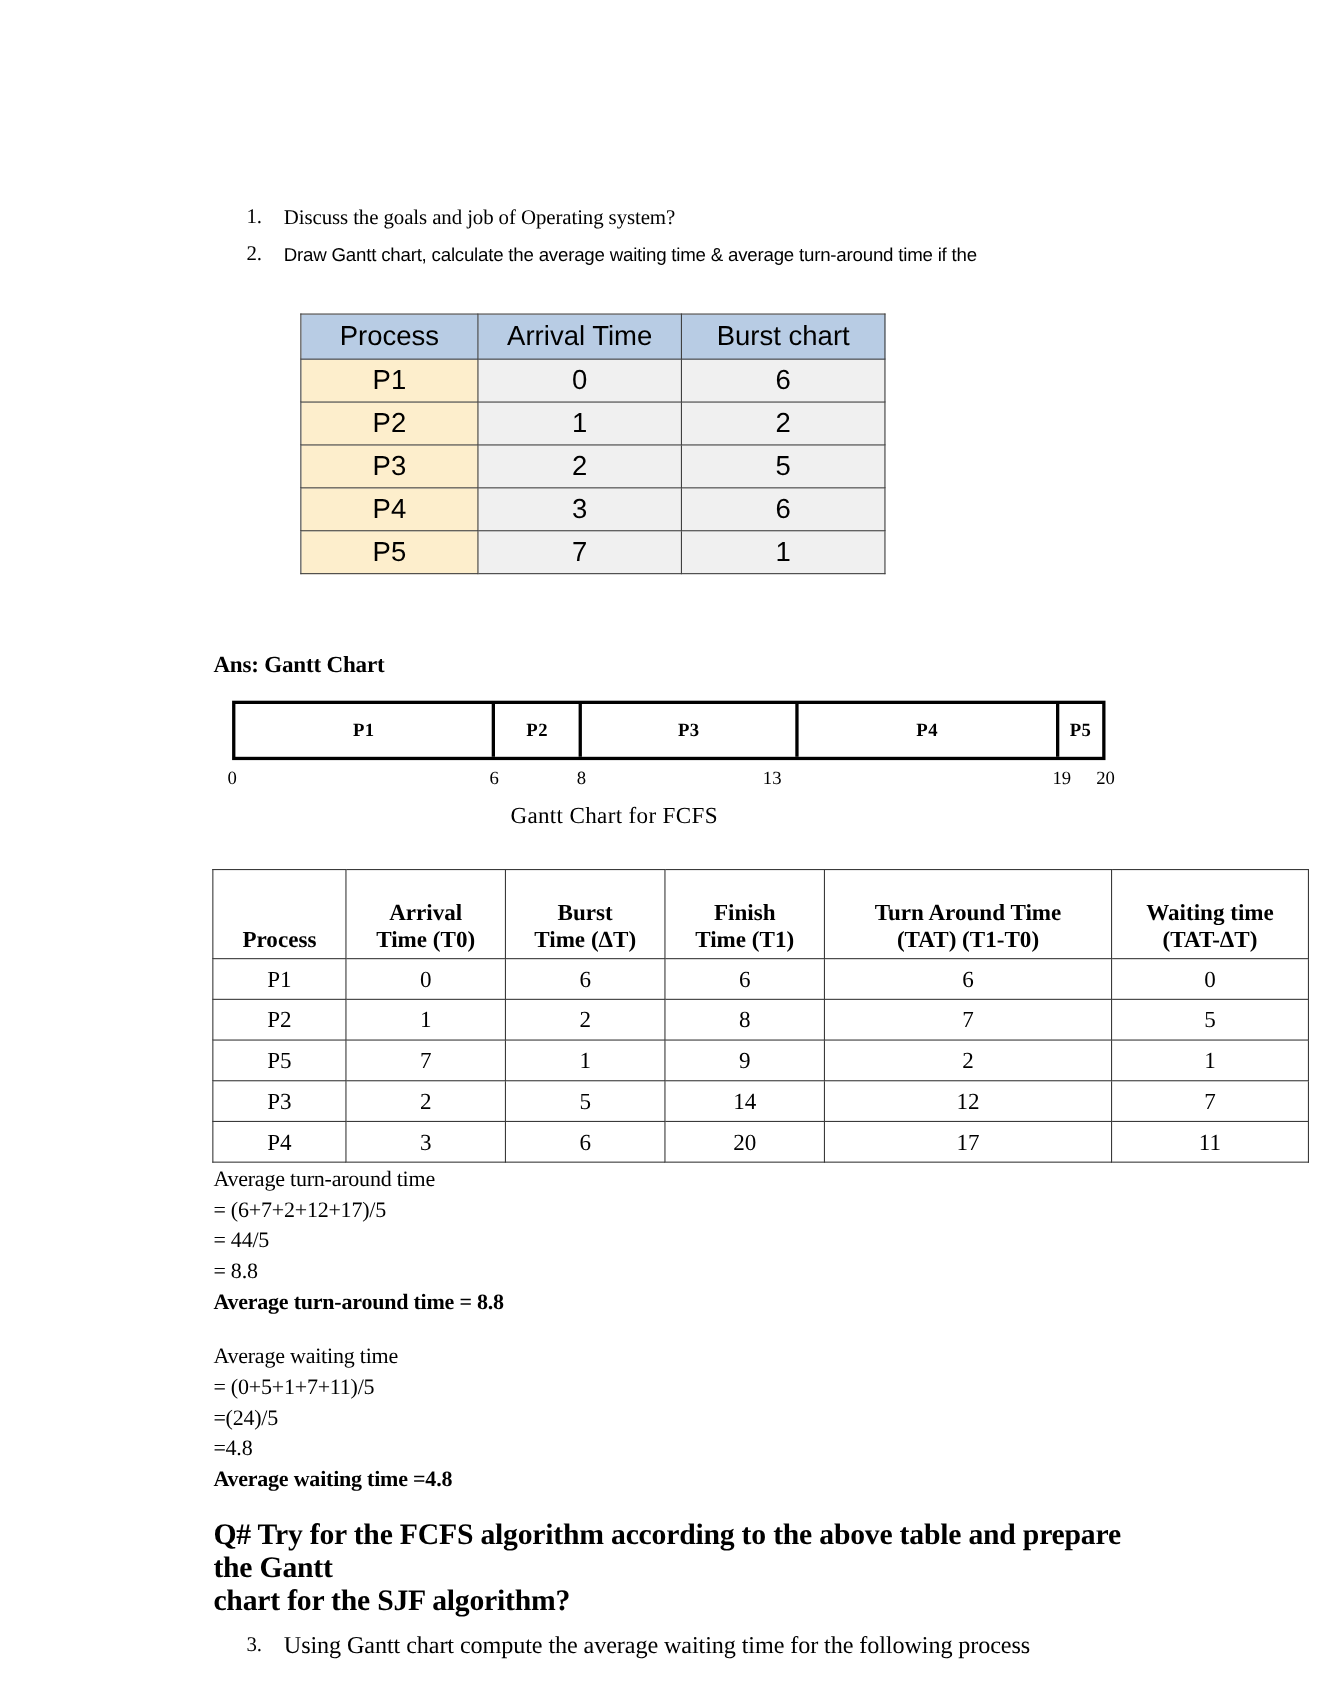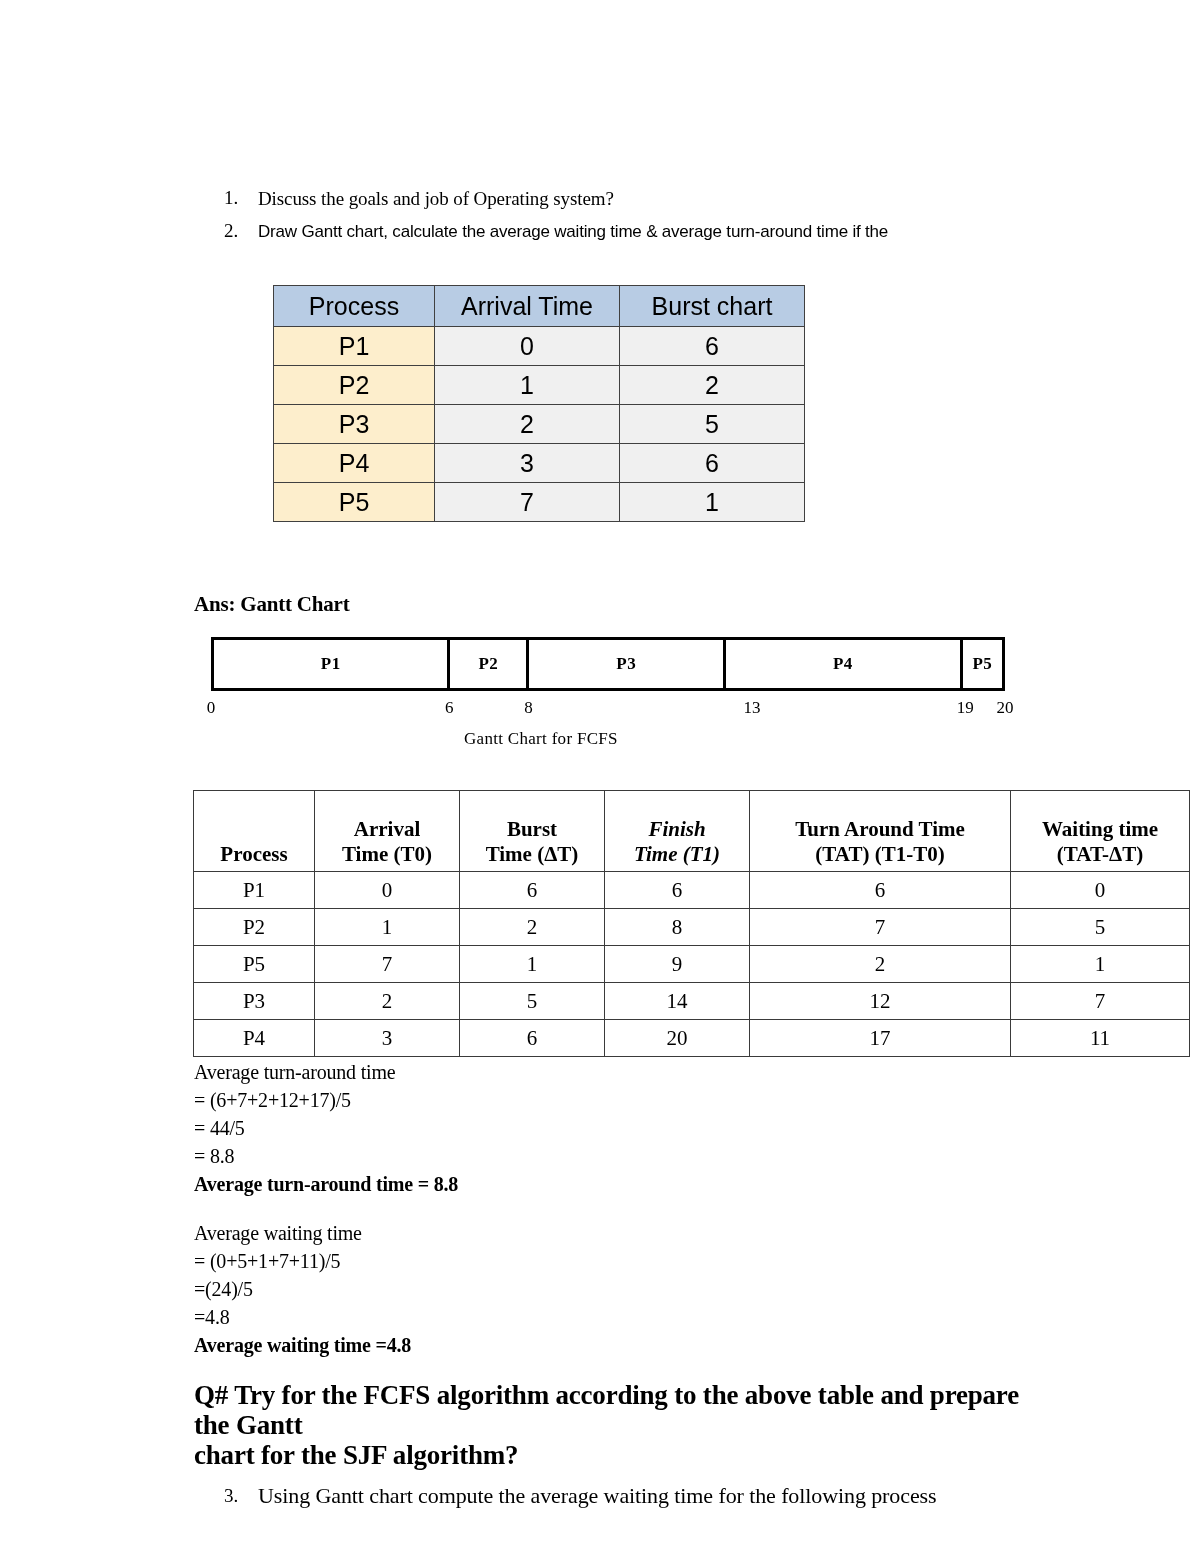--- a/index.html
+++ b/index.html
@@ -123,21 +123,21 @@
     position: absolute;
     top: 0;
     font-size: 17px;
     transform: translateX(-50%);
     white-space: nowrap;
   }
   .gantt-caption {
     position: absolute;
     left: 464px;
     top: 729px;
-    font-size: 17px;
+    font-size: 21px;
     letter-spacing: 0.3px;
   }
 
   
   .t2-wrap {
     position: absolute;
     left: 193px;
     top: 790px;
   }
   table.t2 {
@@ -158,21 +158,21 @@
   }
   table.t2 th .l1 { display: block; }
   table.t2 th .l2 { display: block; }
   table.t2 td {
     height: 36px;
     font-weight: normal;
   }
   th.c-process { width: 112px; }
   th.c-arrival { width: 136px; }
   th.c-burst   { width: 136px; }
-  th.c-finish  { width: 136px; font-style: italic; }
+  th.c-finish  { width: 136px; }
   th.c-tat     { width: 252px; }
   th.c-wait    { width: 170px; }
 
   
   .calc {
     position: absolute;
     left: 194px;
     font-size: 20px;
     line-height: 28px;
     letter-spacing: -0.2px;
@@ -276,21 +276,21 @@
       <span>P4</span>
     </div>
     <div class="seg" style="flex: 0 0 5%;">
       <span>P5</span>
     </div>
   </div>
 <div class="gantt-axis" id="gantt-axis">
     <div class="tick" style="left: 0px;">0</div>
     <div class="tick" style="left: 238.2px;">6</div>
     <div class="tick" style="left: 317.6px;">8</div>
-    <div class="tick" style="left: 541px;">13</div>
+    <div class="tick" style="left: 491px;">13</div>
     <div class="tick" style="left: 754.3px;">19</div>
     <div class="tick" style="left: 794px;">20</div>
   </div>
 <div class="gantt-caption">Gantt Chart for FCFS</div>
 
 <div class="t2-wrap">
   <table class="t2">
     <thead>
       <tr>
         <th class="c-process">

